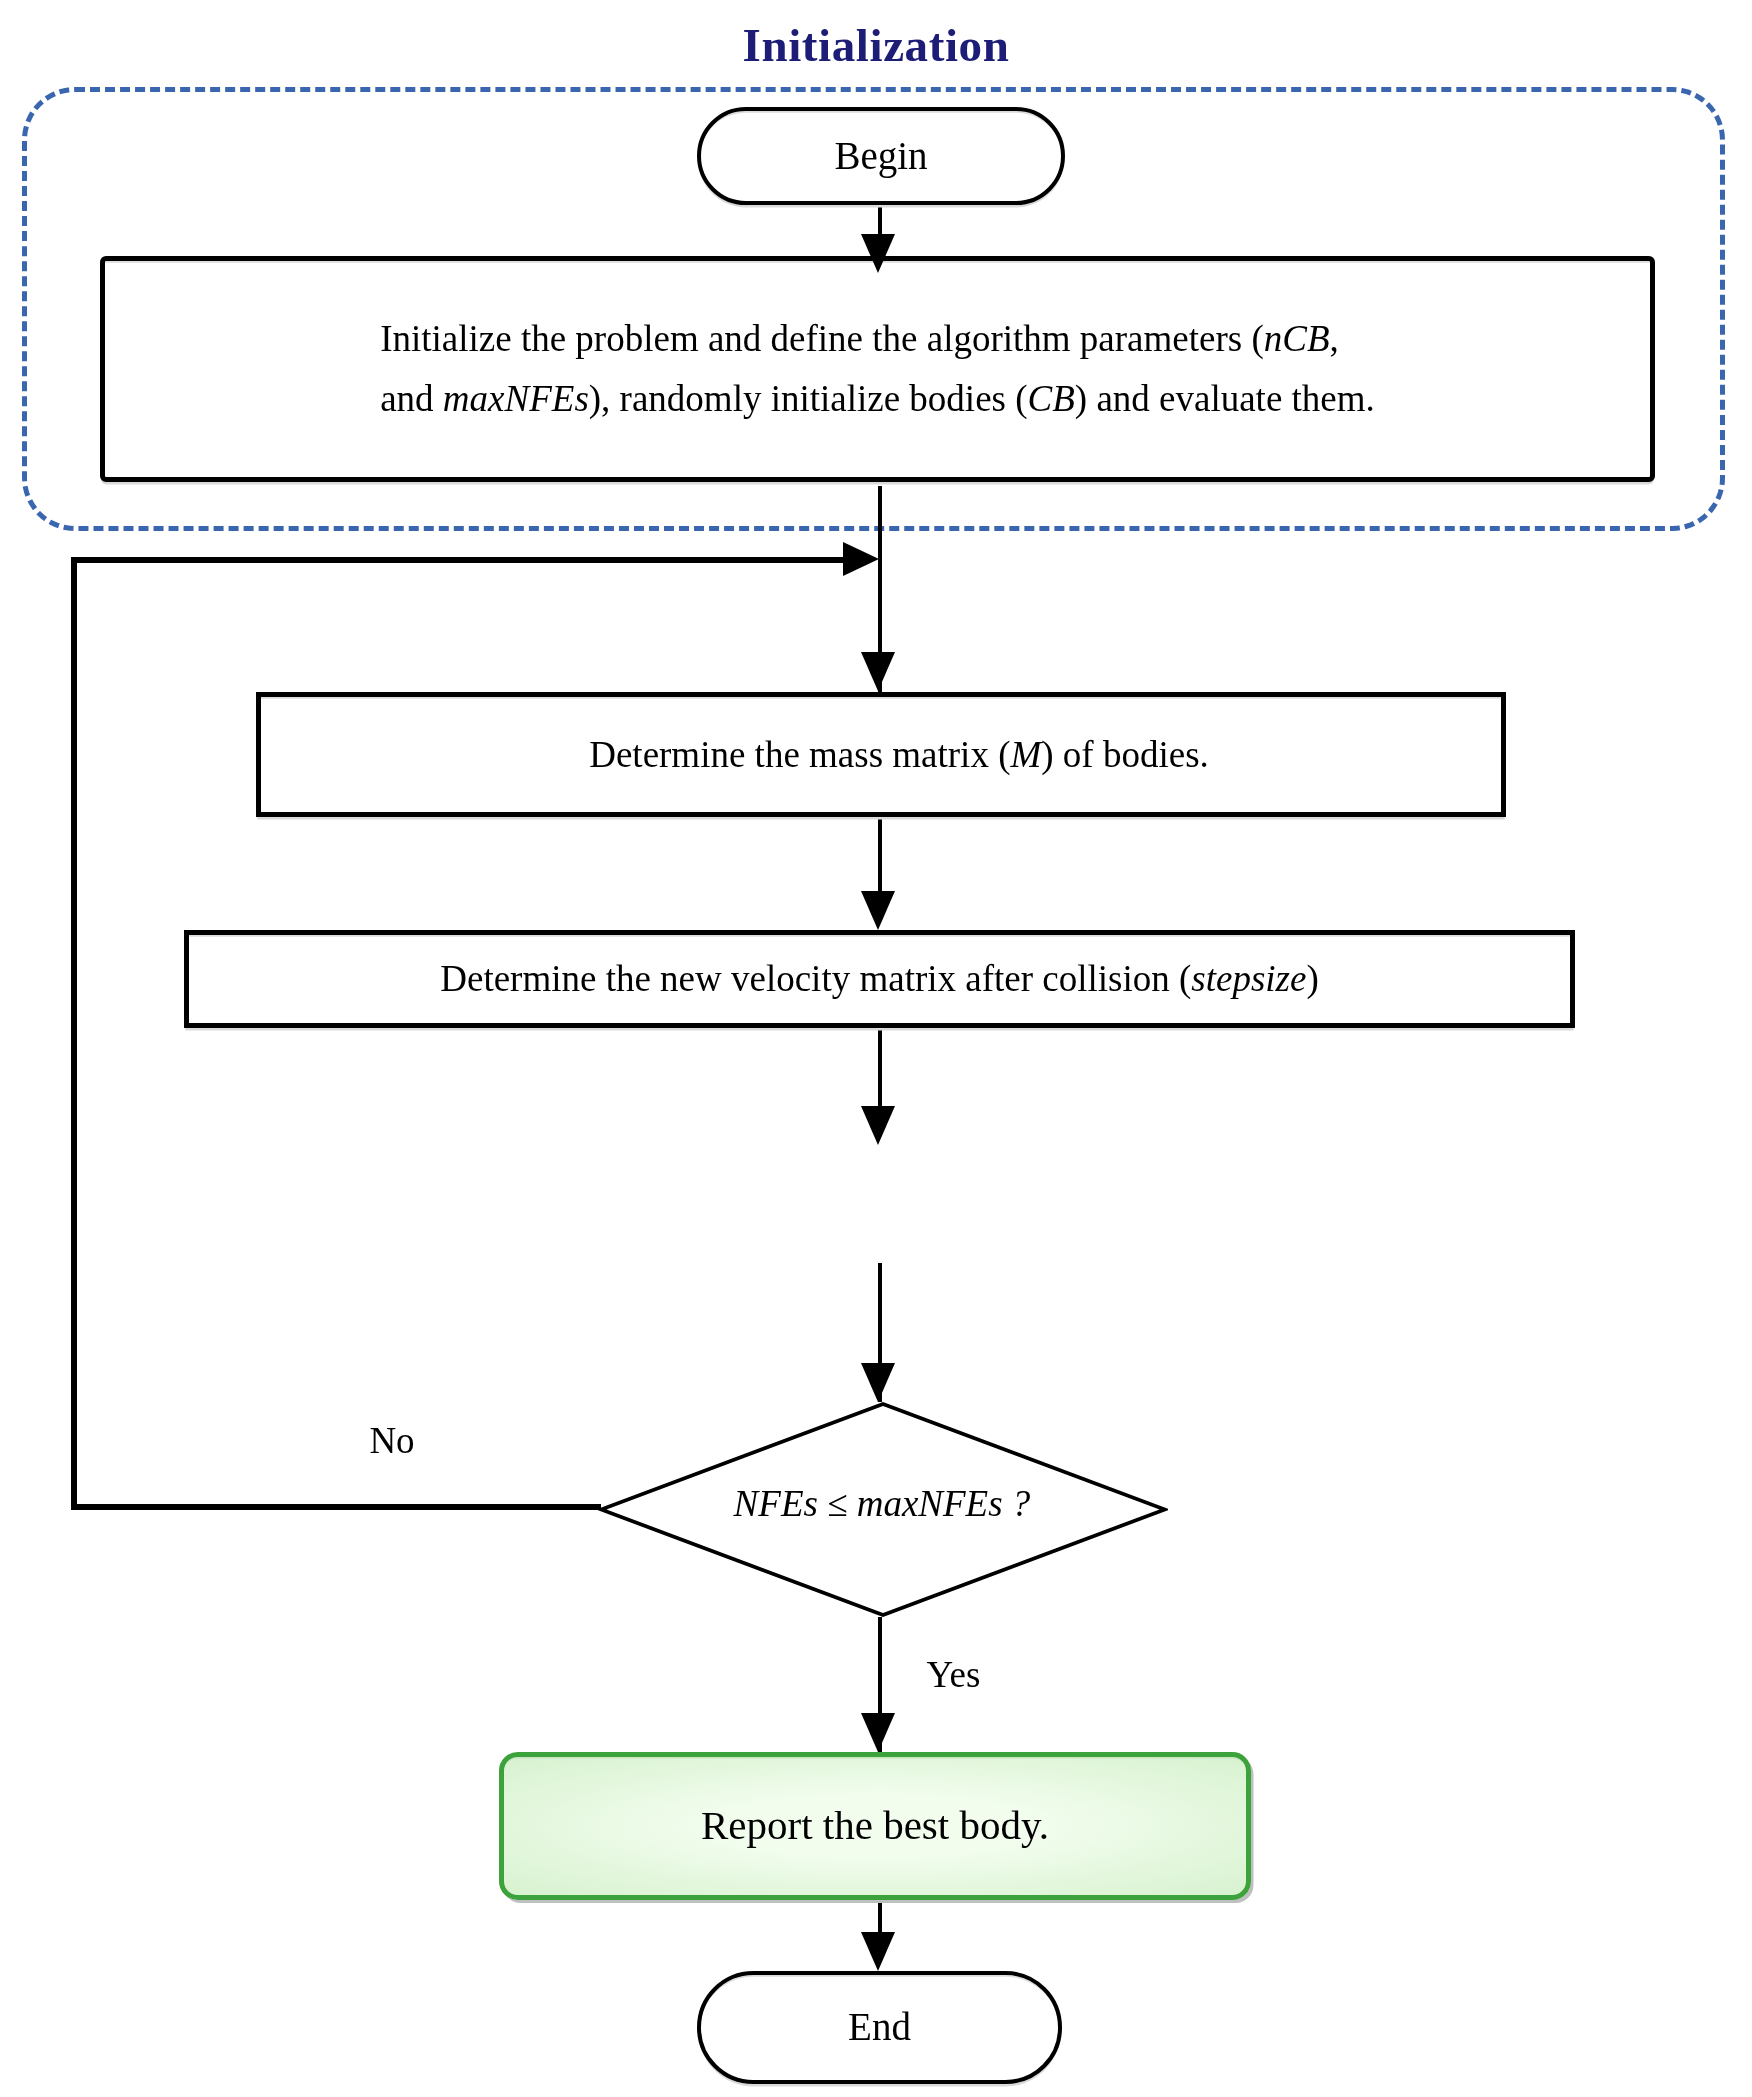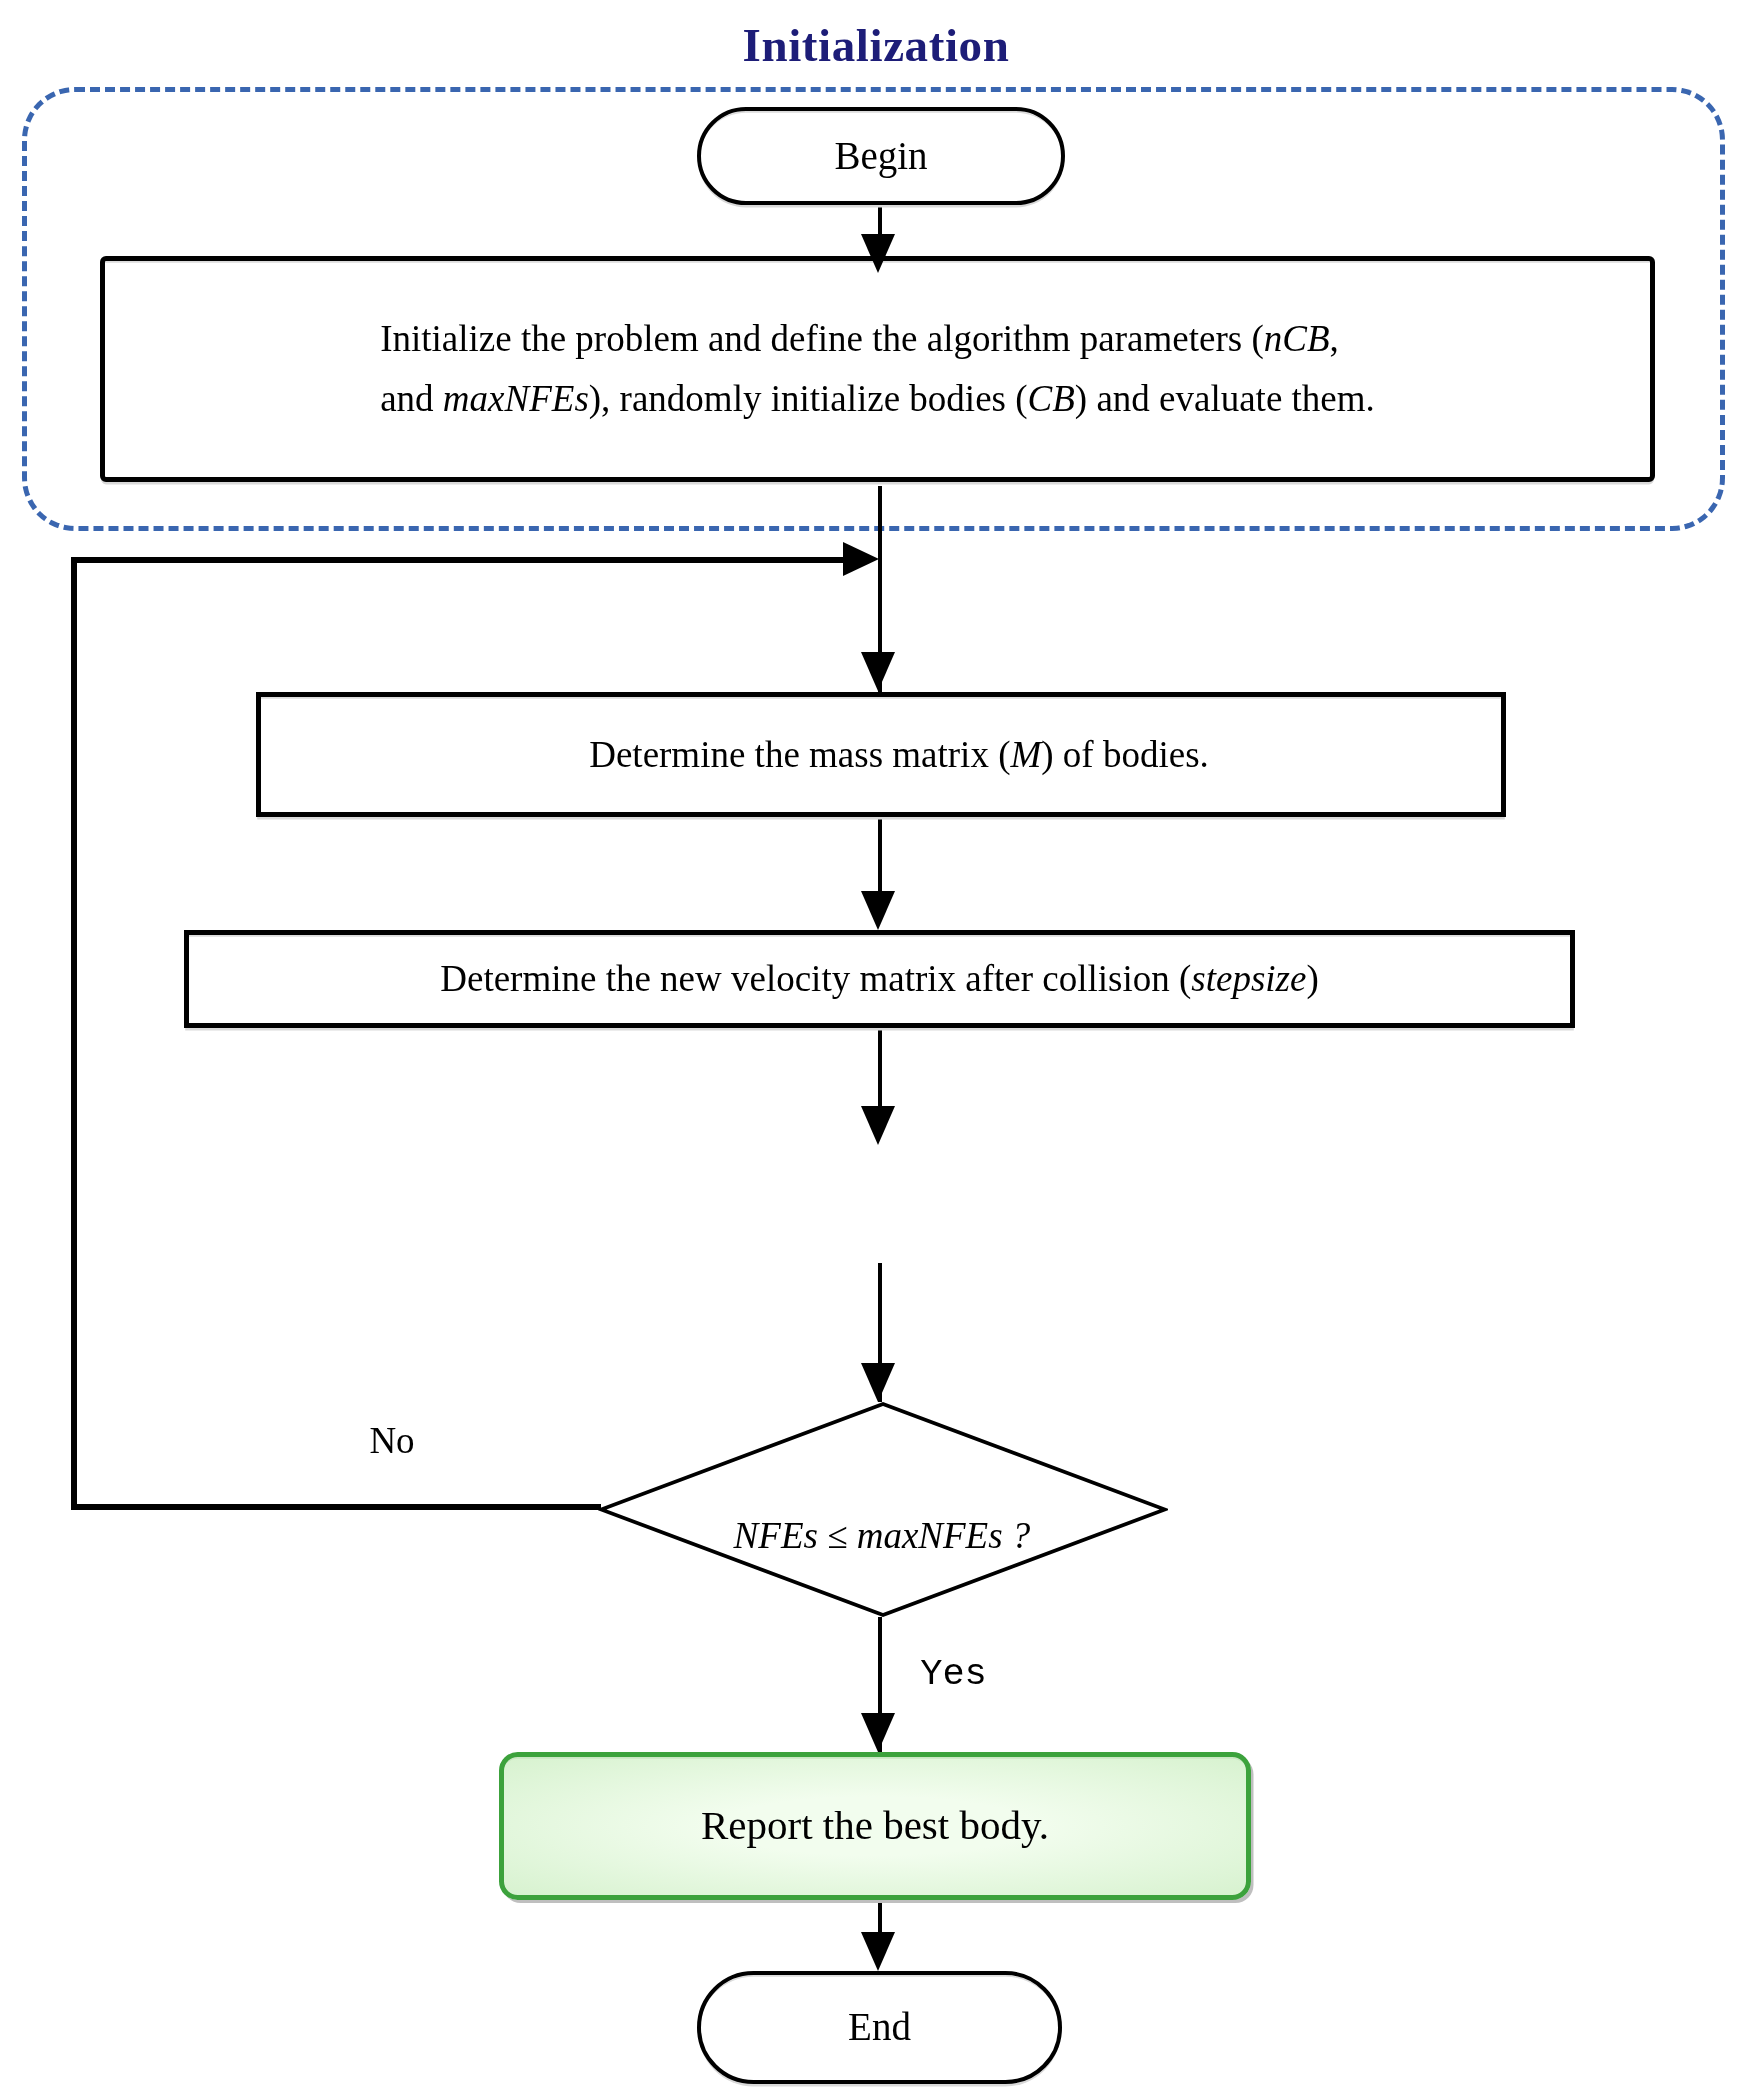--- a/index.html
+++ b/index.html
@@ -70,24 +70,24 @@
   .e2-head{left:861px;top:652px;}
   .e3-head{left:861px;top:891px;}
   .e4-head{left:861px;top:1106px;}
   .e5-head{left:861px;top:1363px;}
   .e6-head{left:861px;top:1713px;}
   .e7-head{left:861px;top:1932px;}
   .loop-top-head{left:843px;top:542px;}
   .diamond-svg{position:absolute;left:598px;top:1401px;width:570px;height:217px;z-index:2;}
   .diamond-svg polygon{fill:#ffffff;stroke:var(--shape-border);stroke-width:6;}
   .lbl{position:absolute;text-align:center;font-size:37px;z-index:3;}
-  .lbl-decision{left:614px;top:1482px;width:536px;font-style:italic;font-size:37px;z-index:3;margin-top:32px;}
+  .lbl-decision{left:614px;top:1482px;width:536px;font-style:italic;font-size:37px;z-index:3;}
   .lbl-update{left:630px;top:1316px;width:499px;background:#fff;font-size:39px;}
   .lbl-no{left:317px;top:1419px;width:150px;}
-  .lbl-yes{left:885px;top:1653px;width:137px;font-family:Liberation Mono, monospace;}
+  .lbl-yes{left:885px;top:1653px;width:137px;}
   .it{font-style:italic;}
 </style>
 </head>
 <body>
 
 <div id="canvas">
 
   <div class="title">Initialization</div>
 
   <div class="dashed"></div>

